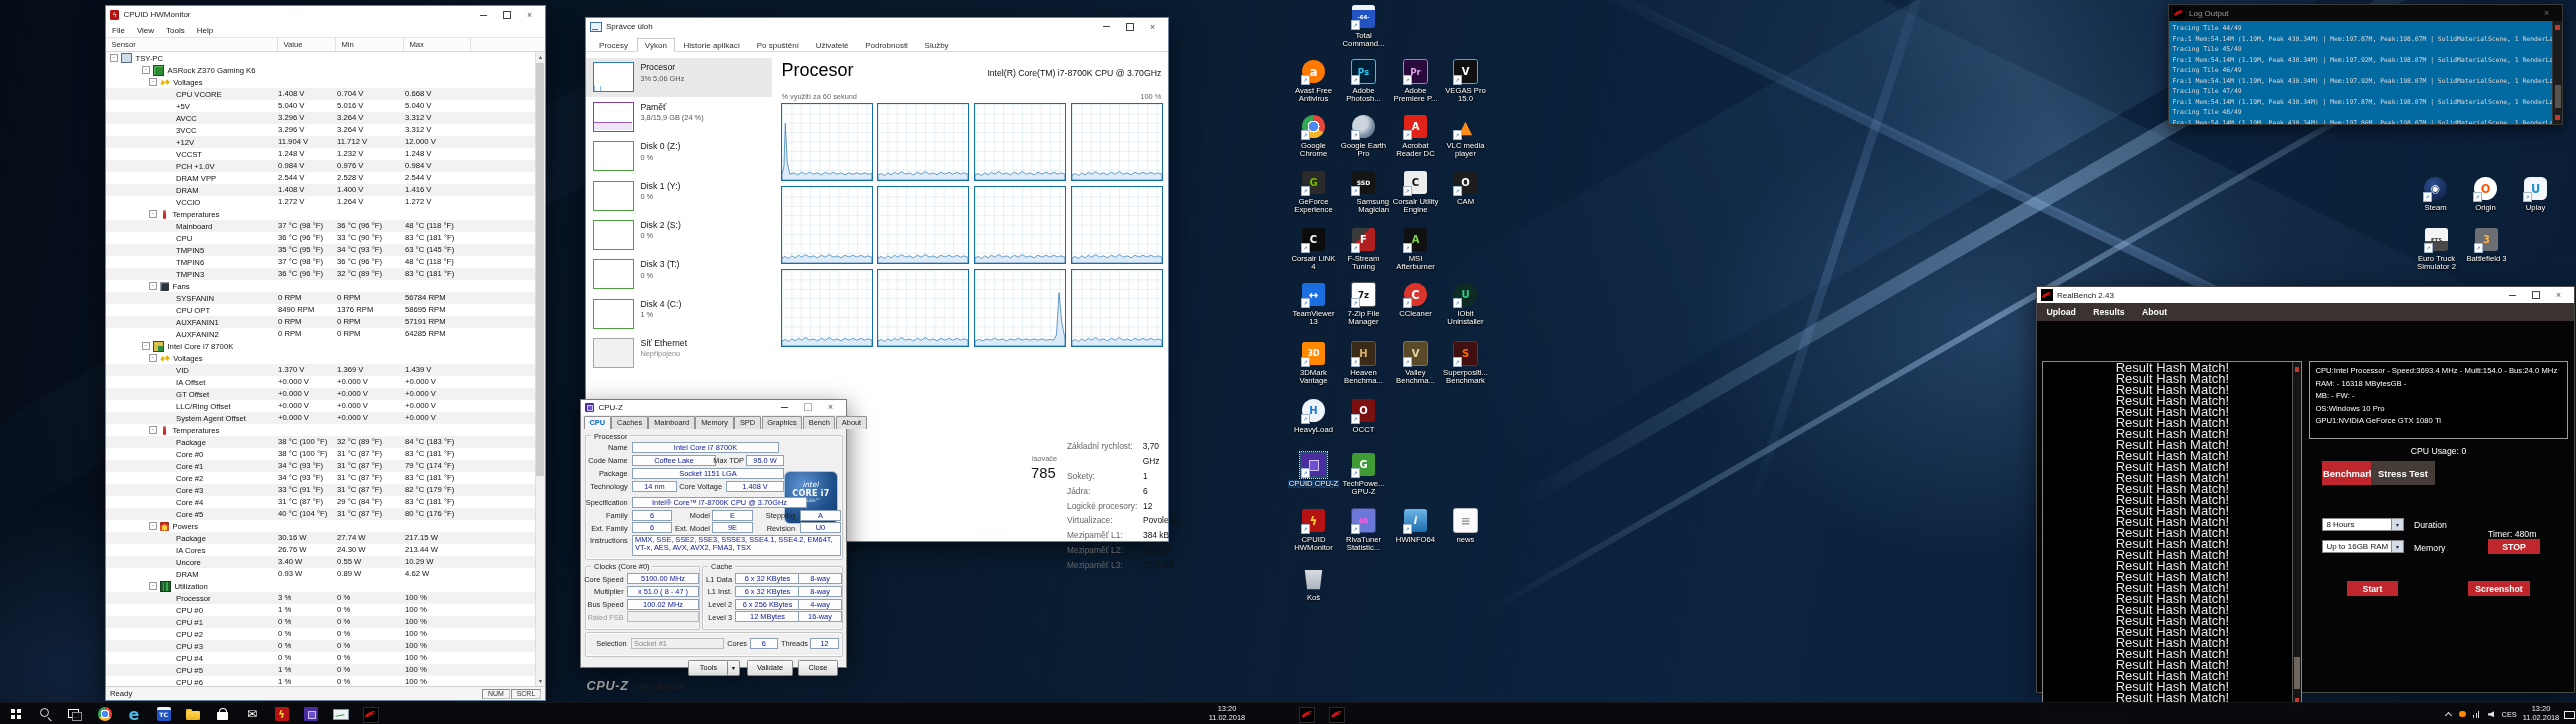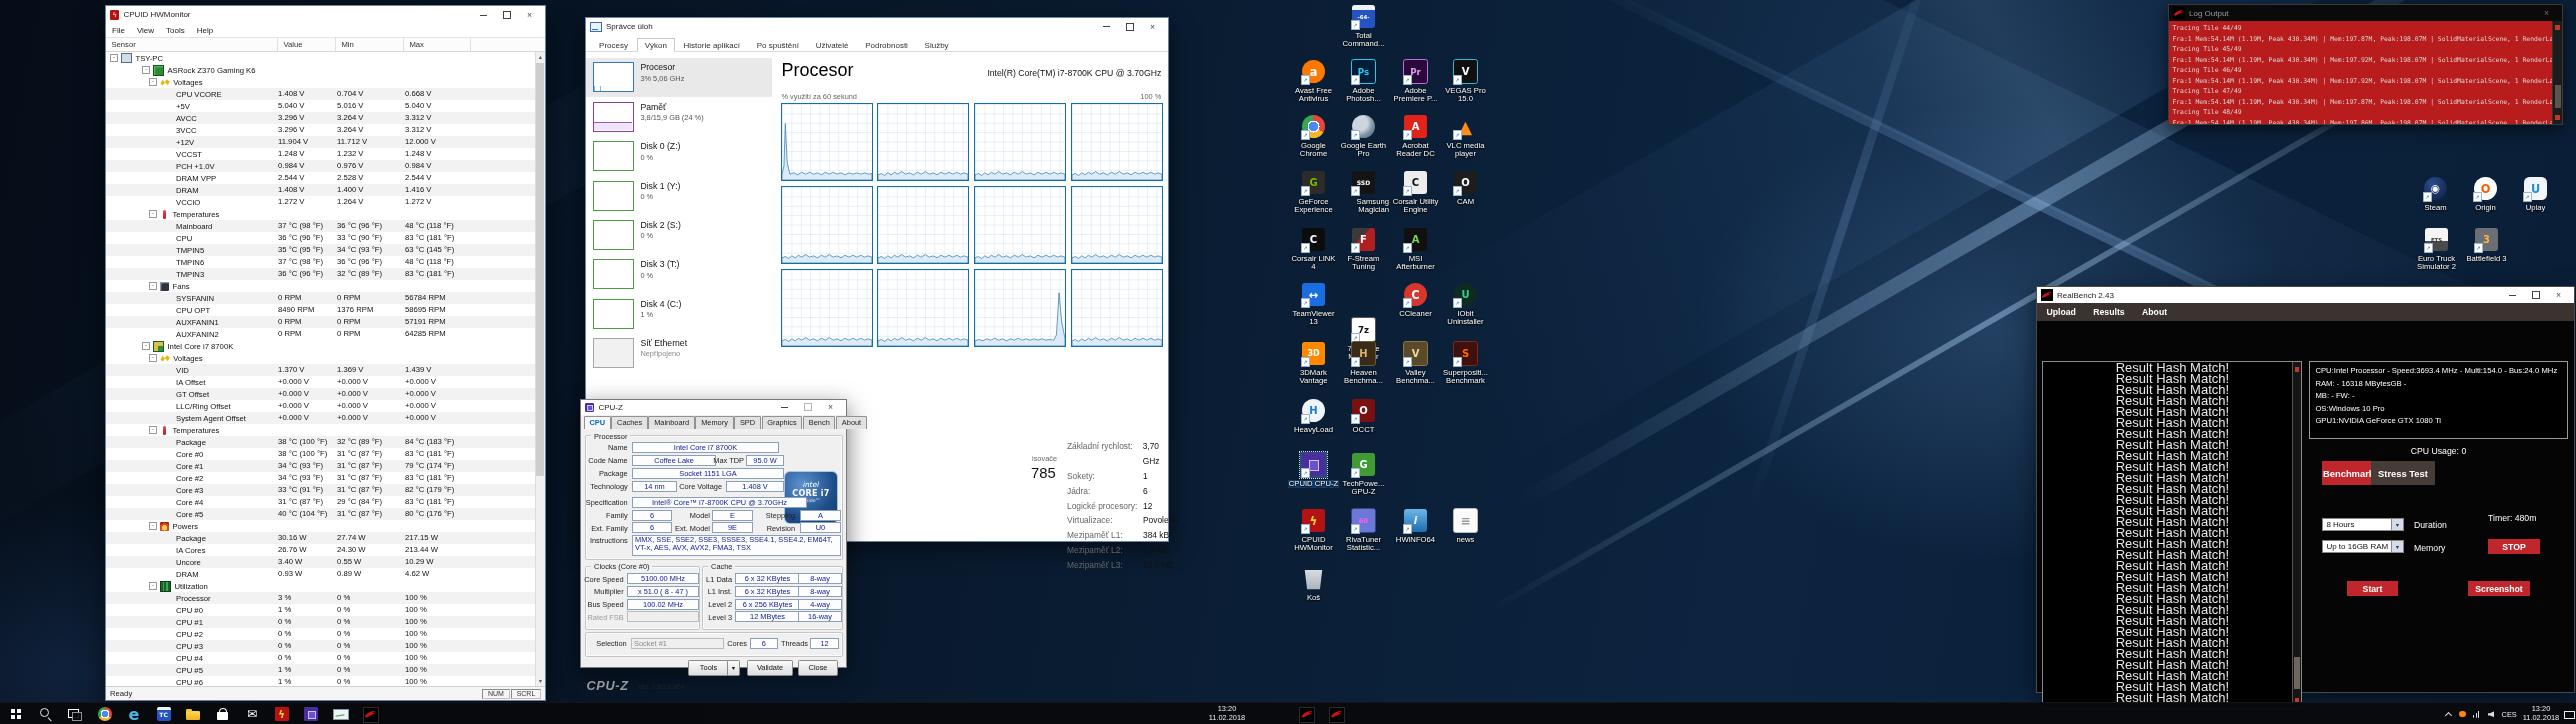--- a/index.html
+++ b/index.html
@@ -120,21 +120,21 @@
   .fld.dis{background:#efefef;color:#8a8a8a;border-color:#bcbcbc}
   .intel-badge{position:absolute;left:203px;top:42px;width:52px;height:51px;border-radius:6px;
      background:radial-gradient(circle at 32% 26%,#5d92cf,#1d4e89 62%,#123a6b);border:1.3px solid #a8c4e0;color:#fff;text-align:center;font-family:"DejaVu Sans",sans-serif}
   .intel-badge .b1t{font-size:7.4px;font-style:italic;margin-top:8px}
   .intel-badge .b2t{font-size:8px;font-weight:bold;letter-spacing:0.3px}
   .intel-badge .b3t{font-size:4.7px;opacity:.85}
   .czbtn{position:absolute;height:14px;background:linear-gradient(#fafafa,#dedede);border:0.7px solid #8a8a8a;border-radius:1.3px;font-size:7.4px;color:#111;display:flex;align-items:center;justify-content:center}
   #czbrand{position:absolute;left:5.4px;top:250px;font-size:12.7px;font-weight:bold;font-style:italic;color:#9a9a9a;letter-spacing:0.7px}
   #czver{position:absolute;left:57px;top:254px;font-size:7px;color:#222}
   
-  #log{left:2168px;top:4px;width:393px;height:119px;background:#b91c1c;border:0.7px solid #3a3a3a;z-index:9;box-shadow:0 4px 14.8px rgba(0,0,0,.6)}
+  #log{left:2168px;top:4px;width:393px;height:119px;background:#0369a1;border:0.7px solid #3a3a3a;z-index:9;box-shadow:0 4px 14.8px rgba(0,0,0,.6)}
   #log .titlebar{background:#0a0a0a;color:#9a9a9a;height:16px}
   #logbody{position:absolute;left:0;top:16px;right:8.7px;bottom:0;overflow:hidden;padding:2px 3.4px;
      font-family:"DejaVu Sans Mono",monospace;font-size:6.4px;line-height:10.5px;color:#d8d8d8;white-space:nowrap}
   #logscroll{position:absolute;right:0;top:16px;bottom:0;width:8.7px;background:#1c1c1c;border-left:0.7px solid #333}
   .redsq{position:absolute;left:2px;width:4.7px;height:4.7px;background:#c0392b}
   #logthumb{position:absolute;left:1.3px;width:6px;top:64px;height:23px;background:#5a554f}
   
   #rb{left:2036px;top:286px;width:537px;height:405px;background:#050505;border:0.7px solid #4a4a4a;z-index:9}
   #rb .titlebar{height:16px}
   .rog-eye{width:12px;height:12px;background:#000;position:relative;flex:none}
@@ -416,21 +416,21 @@
 
   <div class="dicon" style="left: 1288px; top: 282px;">
     <div class="dbox">
       <span class="dglyph g-tv">↔</span>
       <span class="sarrow yes">↗</span>
     </div>
     <div class="dlabel">TeamViewer
 13</div>
   </div>
 
-  <div class="dicon" style="left: 1338px; top: 282px; margin-top: 35px;">
+  <div class="dicon" style="left: 1338px; top: 282px;">
     <div class="dbox">
       <span class="dglyph g-7z">7z</span>
       <span class="sarrow yes">↗</span>
     </div>
     <div class="dlabel">7-Zip File
 Manager</div>
   </div>
 
   <div class="dicon" style="left: 1390px; top: 282px;">
     <div class="dbox">
@@ -1599,21 +1599,21 @@
 
     </div>
     <div id="rbusage">CPU Usage: 0</div>
     <div class="rbtab" id="rbtab1">Benchmark</div>
     <div class="rbtab" id="rbtab2">Stress Test</div>
     <div class="rbdd" style="left:285px;top:197px;width:82px">
       <span>8 Hours</span>
         <span class="da">▼</span>
     </div>
     <span class="rblab" style="left:377px;top:199px">Duration</span>
-    <span class="rblab" style="left:451px;top:192px">Timer: 480m</span>
+    <span class="rblab" style="left:451px;top:208px">Timer: 480m</span>
     <div class="rbdd" style="left:285px;top:219px;width:82px">
       <span>Up to 16GB RAM</span>
         <span class="da">▼</span>
     </div>
     <span class="rblab" style="left:377px;top:222px">Memory</span>
     <div class="rbbtn" style="left:451px;top:218px;width:52px;height:15.4px">STOP</div>
     <div class="rbbtn" style="left:310px;top:260px;width:51px;height:15.4px">Start</div>
     <div class="rbbtn" style="left:431px;top:260px;width:62px;height:15.4px">Screenshot</div>
     <div id="rbstatus">Stress Test Passed!</div>
   </div>

